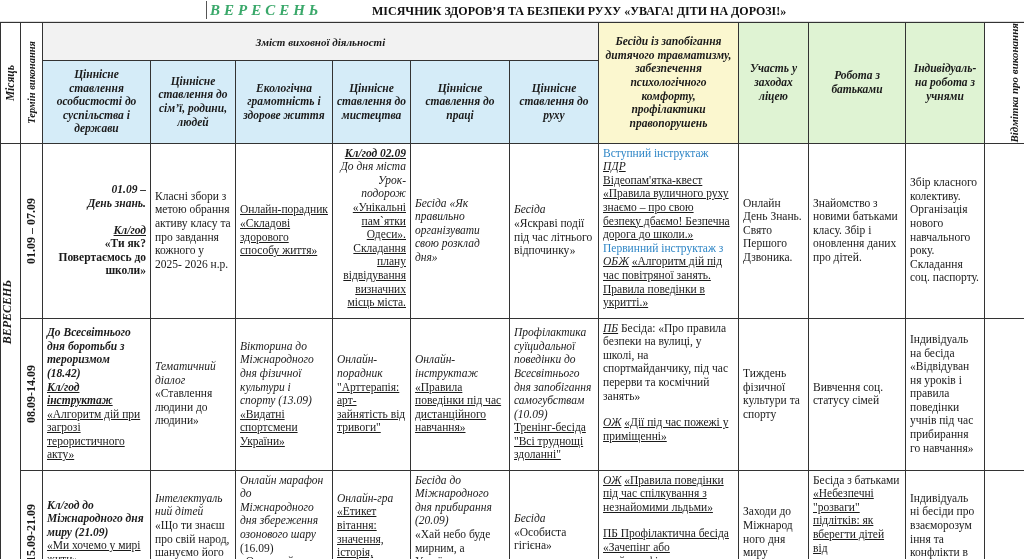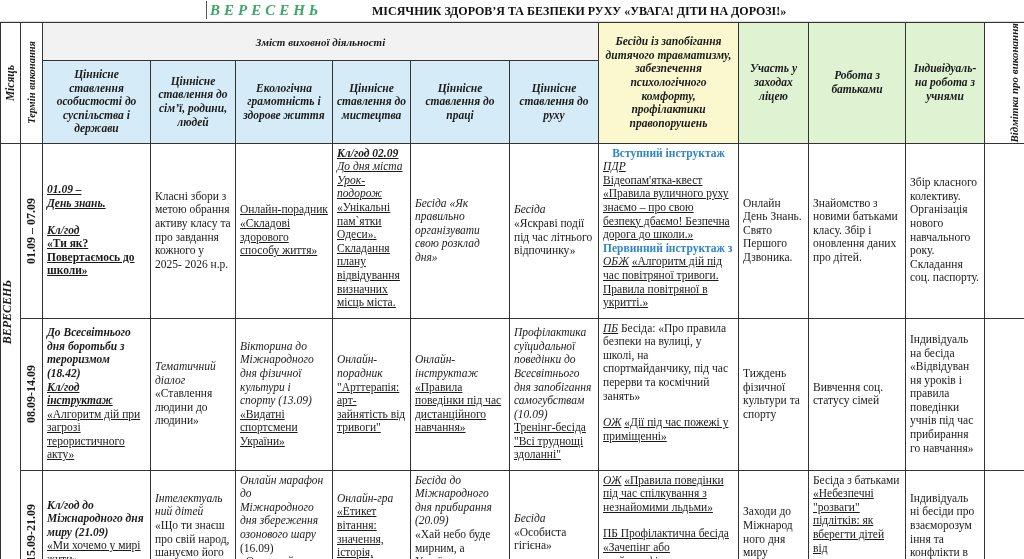--- a/index.html
+++ b/index.html
@@ -20,22 +20,22 @@
   .hdr-white { background: #fff; }
   .vert { writing-mode: vertical-rl; transform: rotate(180deg); white-space: nowrap; font-weight: bold; font-style: italic; font-size: 11.5px; margin: 0 auto; }
   .vert-date { writing-mode: vertical-rl; transform: rotate(180deg); white-space: nowrap; font-weight: bold; font-size: 12px; margin: 0 auto; }
   .vert-month { writing-mode: vertical-rl; transform: rotate(180deg); white-space: nowrap; font-weight: bold; font-style: italic; font-size: 12px; }
   .col-month { border-top: none !important; border-bottom: none !important; }
   td.month-cell { vertical-align: bottom; padding-bottom: 115px !important; text-align: center; }
 
   .i { font-style: italic; }
   .b { font-weight: bold; }
   .u { text-decoration: underline; }
-  .c { text-align: left; text-decoration: underline; }
-  .blue { color: #2f86c6; font-weight: bold; text-align: center; }
+  .c { text-align: right; }
+  .blue { color: #2f86c6; font-weight: normal; }
   .blk { display: block; }
   .gap { display: block; height: 13px; }
 </style>
 </head>
 <body>
 
 <div class="topbar">
   <span class="month-title">ВЕРЕСЕНЬ</span>
   <span class="doc-title">МІСЯЧНИК ЗДОРОВ’Я ТА БЕЗПЕКИ РУХУ «УВАГА! ДІТИ НА ДОРОЗІ!»</span>
 </div>
@@ -107,21 +107,21 @@
     <td>
       <span class="blk i">Бесіда</span>
       <span class="blk">«Яскраві події під час літнього відпочинку»</span>
     </td>
     <td style="vertical-align:top">
       <span class="blk blue">Вступний інструктаж</span>
       <span class="blk i u">ПДР</span>
       <span class="blk u">Відеопам'ятка-квест «Правила вуличного руху знаємо – про свою безпеку дбаємо! Безпечна дорога до школи.»</span>
       <span class="blue">Первинний інструктаж з</span>
       <span class="i u">ОБЖ</span>
-      <span class="u">«Алгоритм дій під час повітряної тривоги. Правила повітряної в укритті.»</span>
+      <span class="u">«Алгоритм дій під час повітряної занять. Правила поведінки в укритті.»</span>
     </td>
     <td>Онлайн День Знань. Свято Першого Дзвоника.</td>
     <td>Знайомство з новими батьками класу. Збір і оновлення даних про дітей.</td>
     <td>Збір класного колективу. Організація нового навчального року. Складання соц. паспорту.</td>
     <td></td>
   </tr>
 
   <tr style="height:152px">
     <td style="padding:0">
           <div class="vert-date">08.09-14.09</div>

